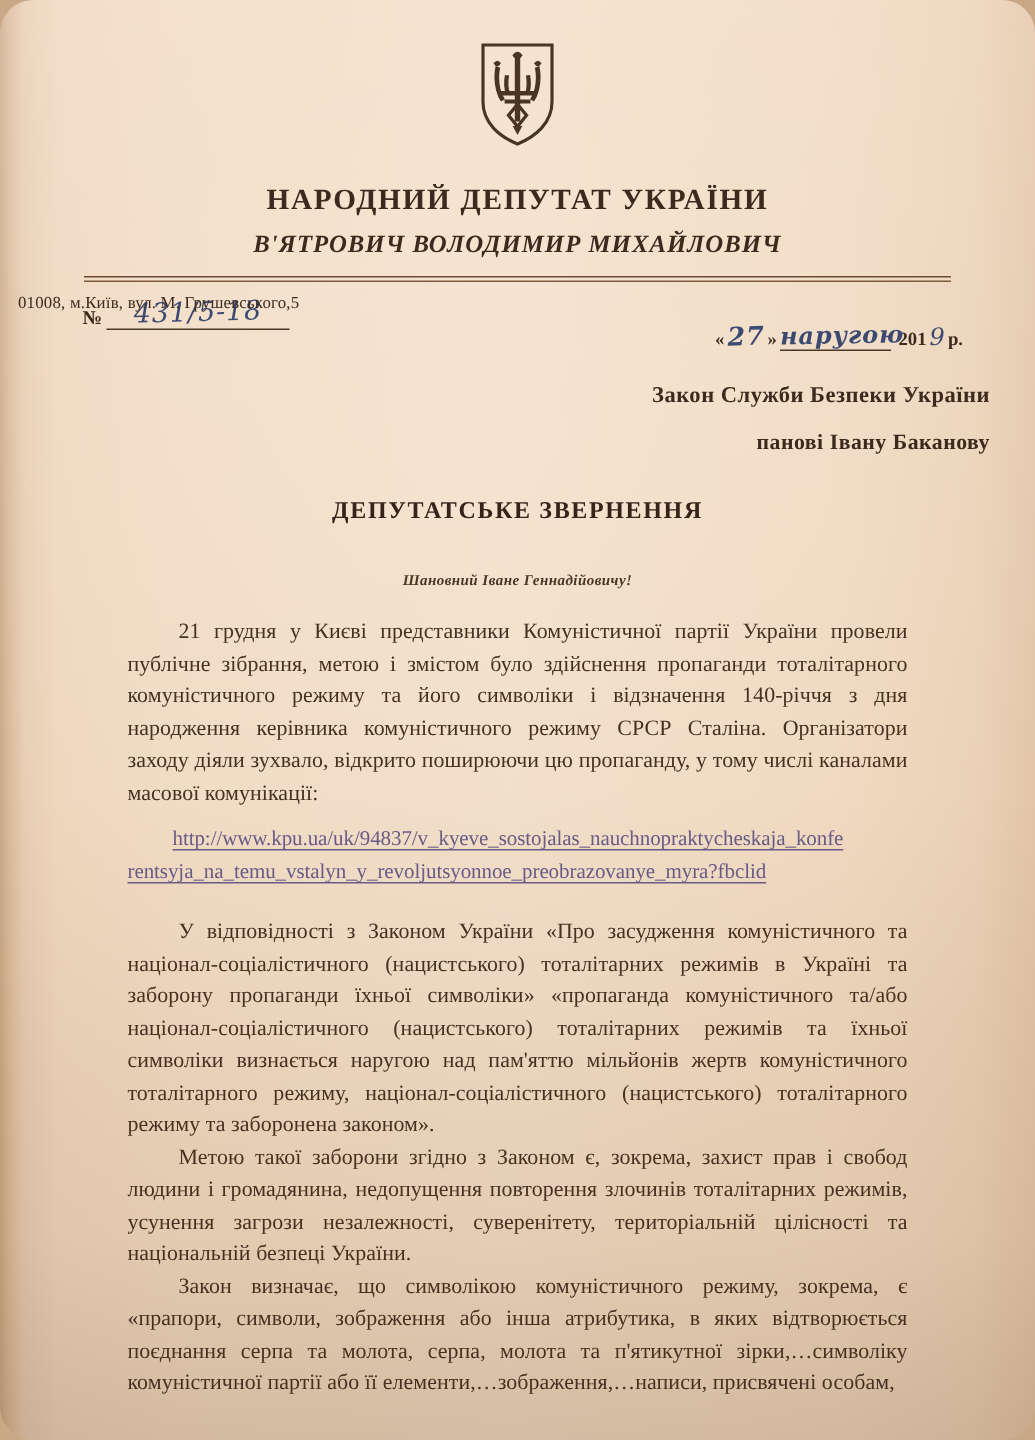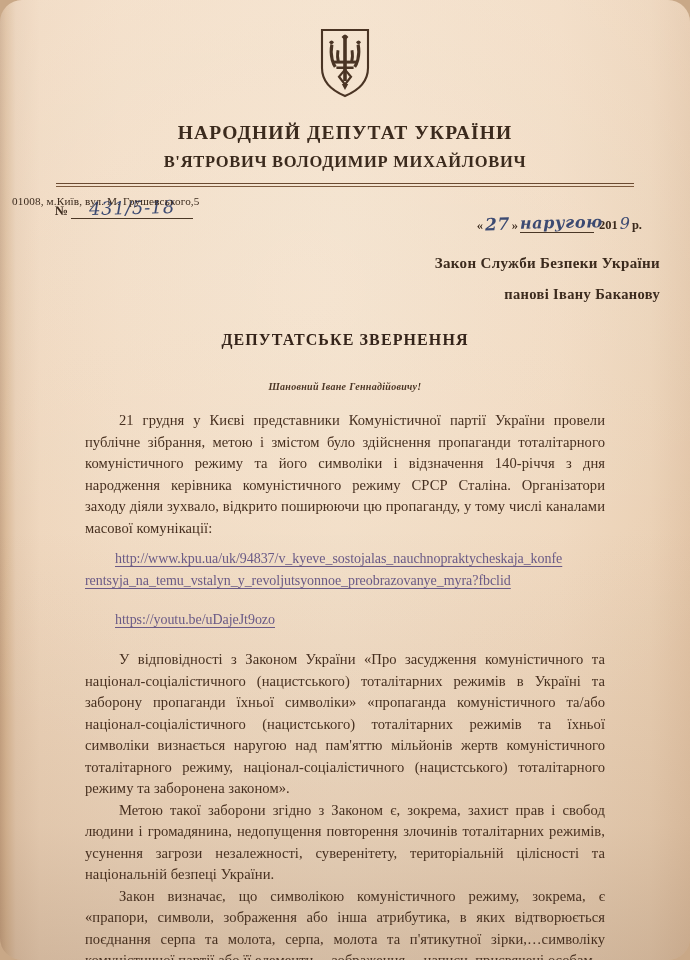--- a/index.html
+++ b/index.html
@@ -52,20 +52,21 @@
     letter-spacing:1.15px;
     color:#3b2a1d;
     margin-top:20px;
   }
   .hdr-line2 {
     text-align:center;
     font-size:16.5px; font-weight:bold;
     letter-spacing:.7px;
     color:#3b2a1d;
     margin-top:8px;
+    font-style:italic;
   }
 
   
   #rule {
     margin:11px auto 0 auto;
     width:578px; height:4px;
     border-top:1.6px solid #6a4a31;
     border-bottom:1.1px solid #7d5a3d;
   }
 
@@ -251,21 +252,20 @@
 
   <div id="salutation">Шановний Іване Геннадійовичу!</div>
 
   <div id="body-text">
 
     <p class="para">21 грудня у Києві представники Комуністичної партії України провели публічне зібрання, метою і змістом було здійснення пропаганди тоталітарного комуністичного режиму та його символіки і відзначення 140-річчя з дня народження керівника комуністичного режиму СРСР Сталіна. Організатори заходу діяли зухвало, відкрито поширюючи цю пропаганду, у тому числі каналами масової комунікації:</p>
 
     <div class="linkblock">
       <a class="url indent" href="#">http://www.kpu.ua/uk/94837/v_kyeve_sostojalas_nauchnopraktycheskaja_konfe</a>
       <a class="url tail" href="#">rentsyja_na_temu_vstalyn_y_revoljutsyonnoe_preobrazovanye_myra?fbclid</a>
-      <a class="url url2" href="#">https://youtu.be/uDajeJt9ozo</a>
     </div>
 
     <p class="para" style="margin-top:18px">У відповідності з Законом України «Про засудження комуністичного та націонал-соціалістичного (нацистського) тоталітарних режимів в Україні та заборону пропаганди їхньої символіки» «пропаганда комуністичного та/або націонал-соціалістичного (нацистського) тоталітарних режимів та їхньої символіки визнається наругою над пам'яттю мільйонів жертв комуністичного тоталітарного режиму, націонал-соціалістичного (нацистського) тоталітарного режиму та заборонена законом».</p>
     <p class="para tight">Метою такої заборони згідно з Законом є, зокрема, захист прав і свобод людини і громадянина, недопущення повторення злочинів тоталітарних режимів, усунення загрози незалежності, суверенітету, територіальній цілісності та національній безпеці України.</p>
     <p class="para tight">Закон визначає, що символікою комуністичного режиму, зокрема, є «прапори, символи, зображення або інша атрибутика, в яких відтворюється поєднання серпа та молота, серпа, молота та п'ятикутної зірки,…символіку комуністичної партії або її елементи,…зображення,…написи, присвячені особам,</p>
   </div>
 
  </div>
 </div>
 

